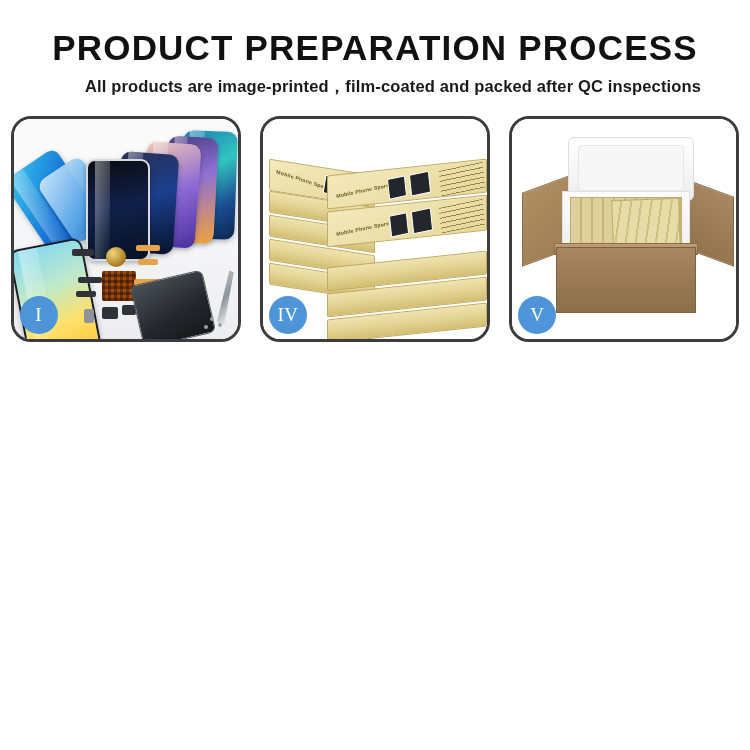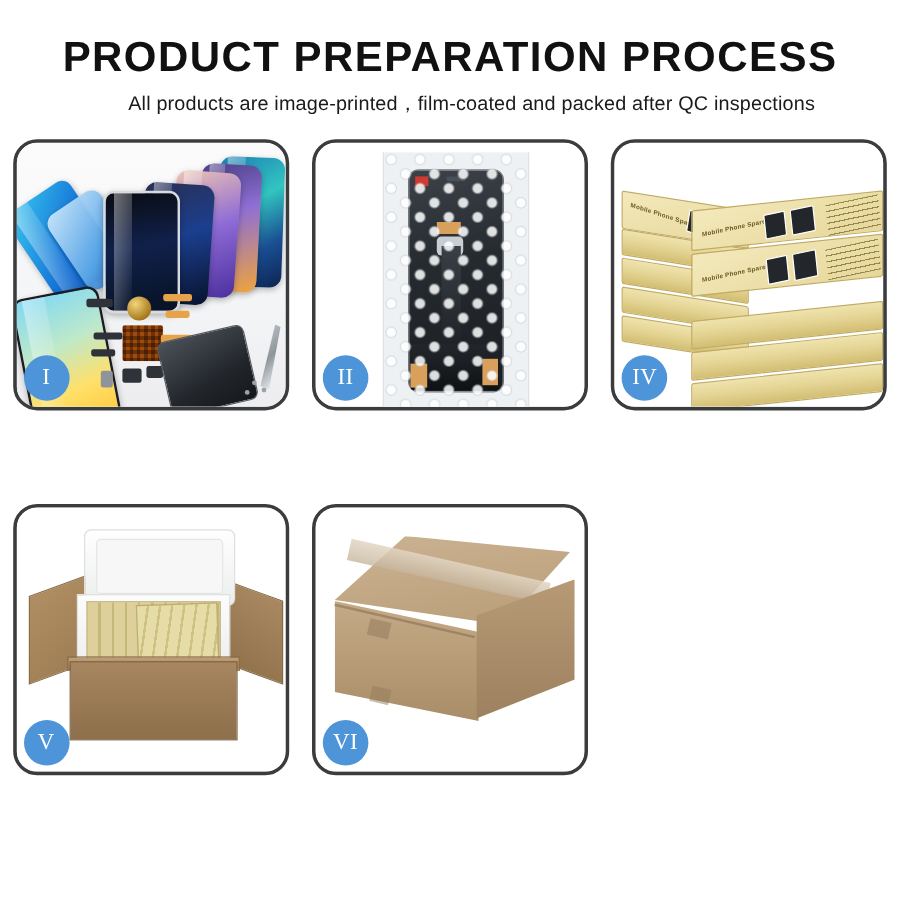--- a/index.html
+++ b/index.html
@@ -10,21 +10,21 @@
   }
   .page{position:relative;width:750px;height:552px;}
 
   
   .header{text-align:center;padding-top:30px;}
   .title{
     font-size:35px;font-weight:700;color:#111111;letter-spacing:1.2px;
     line-height:1.05;white-space:nowrap;
   }
   .subtitle{
-    margin-top:9px;font-size:16.5px;font-weight:400;color:#1a1a1a;
+    margin-top:9px;font-size:16.5px;font-weight:700;color:#1a1a1a;
     letter-spacing:.15px;white-space:nowrap;margin-left:36px;
   }
 
   
   .grid{
     margin:18px auto 0;width:742px;
     display:grid;grid-template-columns:repeat(3,1fr);
     grid-template-rows:226px 226px;gap:78px 6px;
     justify-items:center;
   }
@@ -249,37 +249,20 @@
         <div class="part" style="left:124px;top:188px;width:12px;height:12px;border-radius:3px;"></div>
         <div class="backplate"></div>
         <div class="screw" style="left:196px;top:198px;"></div>
         <div class="screw" style="left:204px;top:204px;"></div>
         <div class="screw" style="left:190px;top:206px;"></div>
         <div class="tweezer"></div>
       </div>
       <div class="badge">I</div>
     </div>
 
-    <div class="panel">
-      <div class="scene p2">
-        <div class="bubble-bag">
-          <div class="lcd"></div>
-          <div class="lcd-red"></div>
-          <div class="lcd-notch"></div>
-          <div class="ribbon-tape"></div>
-          <div class="ribbon-pad"></div>
-          <div class="ribbon"></div>
-          <div class="conn-bottom"></div>
-          <div class="tape-l"></div>
-          <div class="tape-r"></div>
-          <div class="bubbles"></div>
-        </div>
-      </div>
-      <div class="badge">II</div>
-    </div>
 
 
     <div class="panel">
       <div class="scene p4">
         <div class="stack">
 
           <div class="gbox" style="left:0px;top:58px;width:104px;height:20px;transform:skewY(9deg);"></div>
           <div class="gbox" style="left:0px;top:82px;width:104px;height:20px;transform:skewY(9deg);"></div>
           <div class="gbox" style="left:0px;top:106px;width:104px;height:20px;transform:skewY(9deg);"></div>
           <div class="gbox" style="left:0px;top:130px;width:104px;height:20px;transform:skewY(9deg);"></div>
@@ -319,27 +302,15 @@
         <div class="c5-foamlid-in"></div>
         <div class="c5-foambody"></div>
         <div class="c5-gold"></div>
         <div class="c5-gold2"></div>
         <div class="c5-rim"></div>
         <div class="c5-front"></div>
       </div>
       <div class="badge">V</div>
     </div>
 
-    <div class="panel">
-      <div class="scene p6">
-        <div class="c6-top"></div>
-        <div class="c6-tape"></div>
-        <div class="c6-front"></div>
-        <div class="c6-side"></div>
-        <div class="c6-seam"></div>
-        <div class="c6-lbl-a"></div>
-        <div class="c6-lbl-b"></div>
-      </div>
-      <div class="badge">VI</div>
-    </div>
 
   </div>
 </div>
 
 </body></html>

